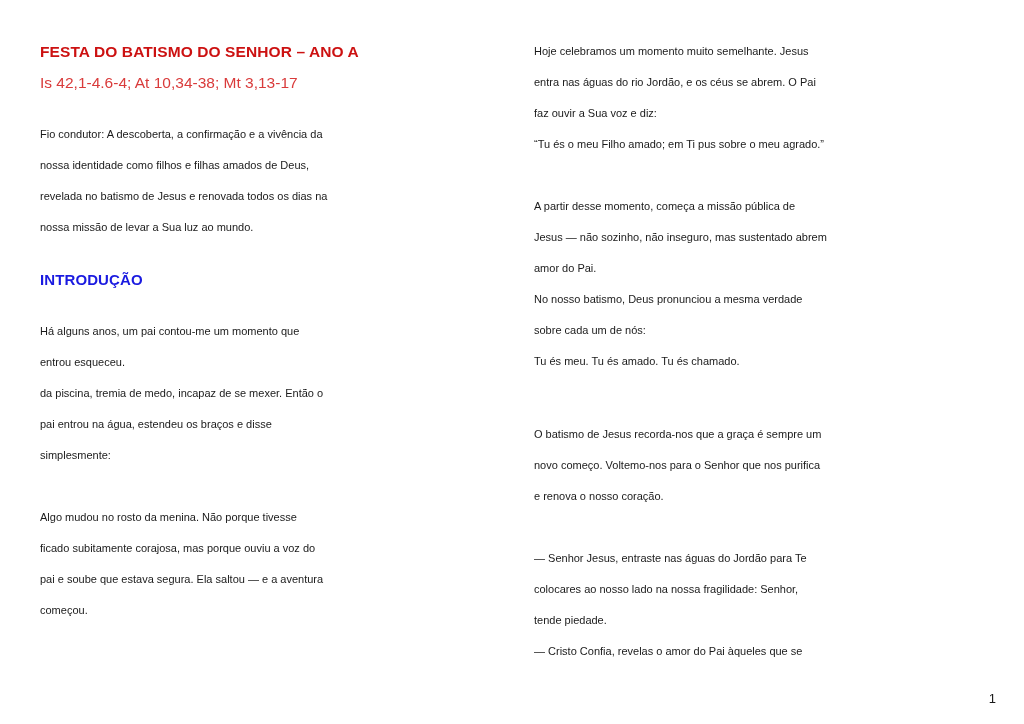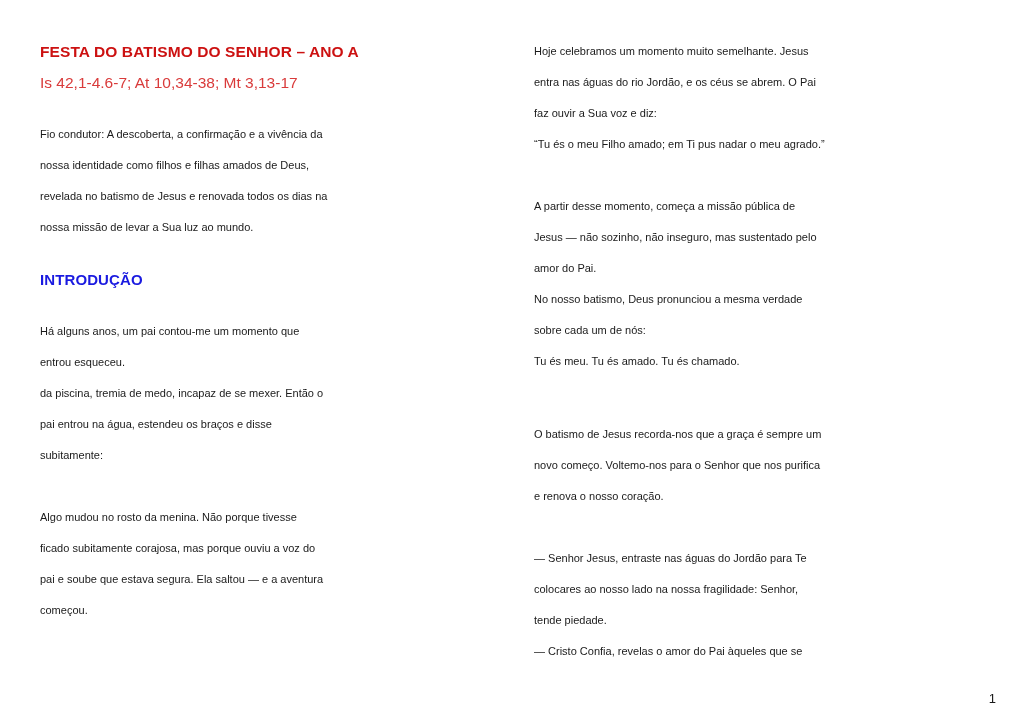--- a/index.html
+++ b/index.html
@@ -92,21 +92,21 @@
 <body>
 
 <div class="page">
 
   <div class="columns">
 
     <div class="col col-left">
 
       <div class="heading-red-bold">FESTA DO BATISMO DO SENHOR – ANO A</div>
 
-      <div class="heading-red">Is 42,1-4.6-7; At 10,34-38; Mt 3,13-17</div>
+      <div class="heading-red">Is 42,1-4.6-4; At 10,34-38; Mt 3,13-17</div>
 
       <div class="gap-md"></div>
 
       <div class="para">
         <span class="line">Fio condutor: A descoberta, a confirmação e a vivência da</span>
         <span class="line">nossa identidade como filhos e filhas amados de Deus,</span>
         <span class="line">revelada no batismo de Jesus e renovada todos os dias na</span>
         <span class="line">nossa missão de levar a Sua luz ao mundo.</span>
       </div>
 
@@ -114,48 +114,48 @@
 
       <div class="heading-blue">INTRODUÇÃO</div>
 
       <div class="gap-md"></div>
 
       <div class="para">
         <span class="line">Há alguns anos, um pai contou-me um momento que</span>
         <span class="line">entrou esqueceu.</span>
         <span class="line">da piscina, tremia de medo, incapaz de se mexer. Então o</span>
         <span class="line">pai entrou na água, estendeu os braços e disse</span>
-        <span class="line">subitamente:</span>
+        <span class="line">simplesmente:</span>
       </div>
 
       <div class="gap-xl"></div>
 
       <div class="para">
         <span class="line">Algo mudou no rosto da menina. Não porque tivesse</span>
         <span class="line">ficado subitamente corajosa, mas porque ouviu a voz do</span>
         <span class="line">pai e soube que estava segura. Ela saltou — e a aventura</span>
         <span class="line">começou.</span>
       </div>
 
     </div>
 
     <div class="col col-right">
 
       <div class="para">
         <span class="line">Hoje celebramos um momento muito semelhante. Jesus</span>
         <span class="line">entra nas águas do rio Jordão, e os céus se abrem. O Pai</span>
         <span class="line">faz ouvir a Sua voz e diz:</span>
-        <span class="line">“Tu és o meu Filho amado; em Ti pus nadar o meu agrado.”</span>
+        <span class="line">“Tu és o meu Filho amado; em Ti pus sobre o meu agrado.”</span>
       </div>
 
       <div class="gap-xl"></div>
 
       <div class="para">
         <span class="line">A partir desse momento, começa a missão pública de</span>
-        <span class="line">Jesus — não sozinho, não inseguro, mas sustentado pelo</span>
+        <span class="line">Jesus — não sozinho, não inseguro, mas sustentado abrem</span>
         <span class="line">amor do Pai.</span>
         <span class="line">No nosso batismo, Deus pronunciou a mesma verdade</span>
         <span class="line">sobre cada um de nós:</span>
         <span class="line">Tu és meu. Tu és amado. Tu és chamado.</span>
       </div>
 
       <div class="gap-md"></div>
 
 
       <div class="gap-md"></div>

